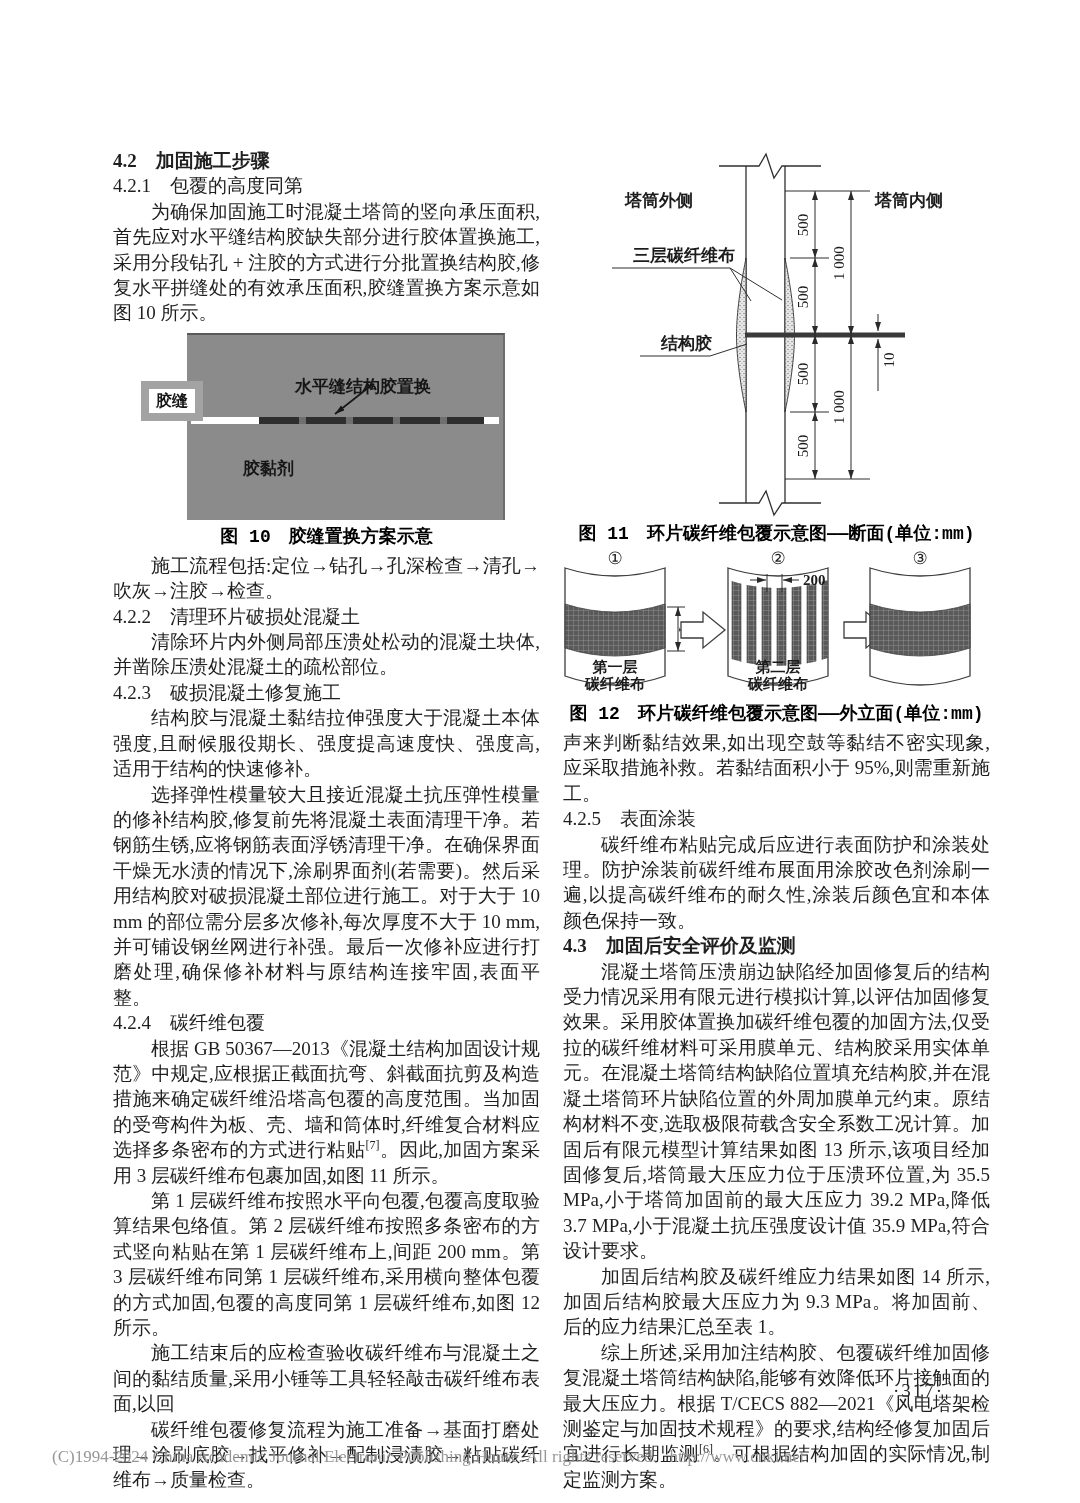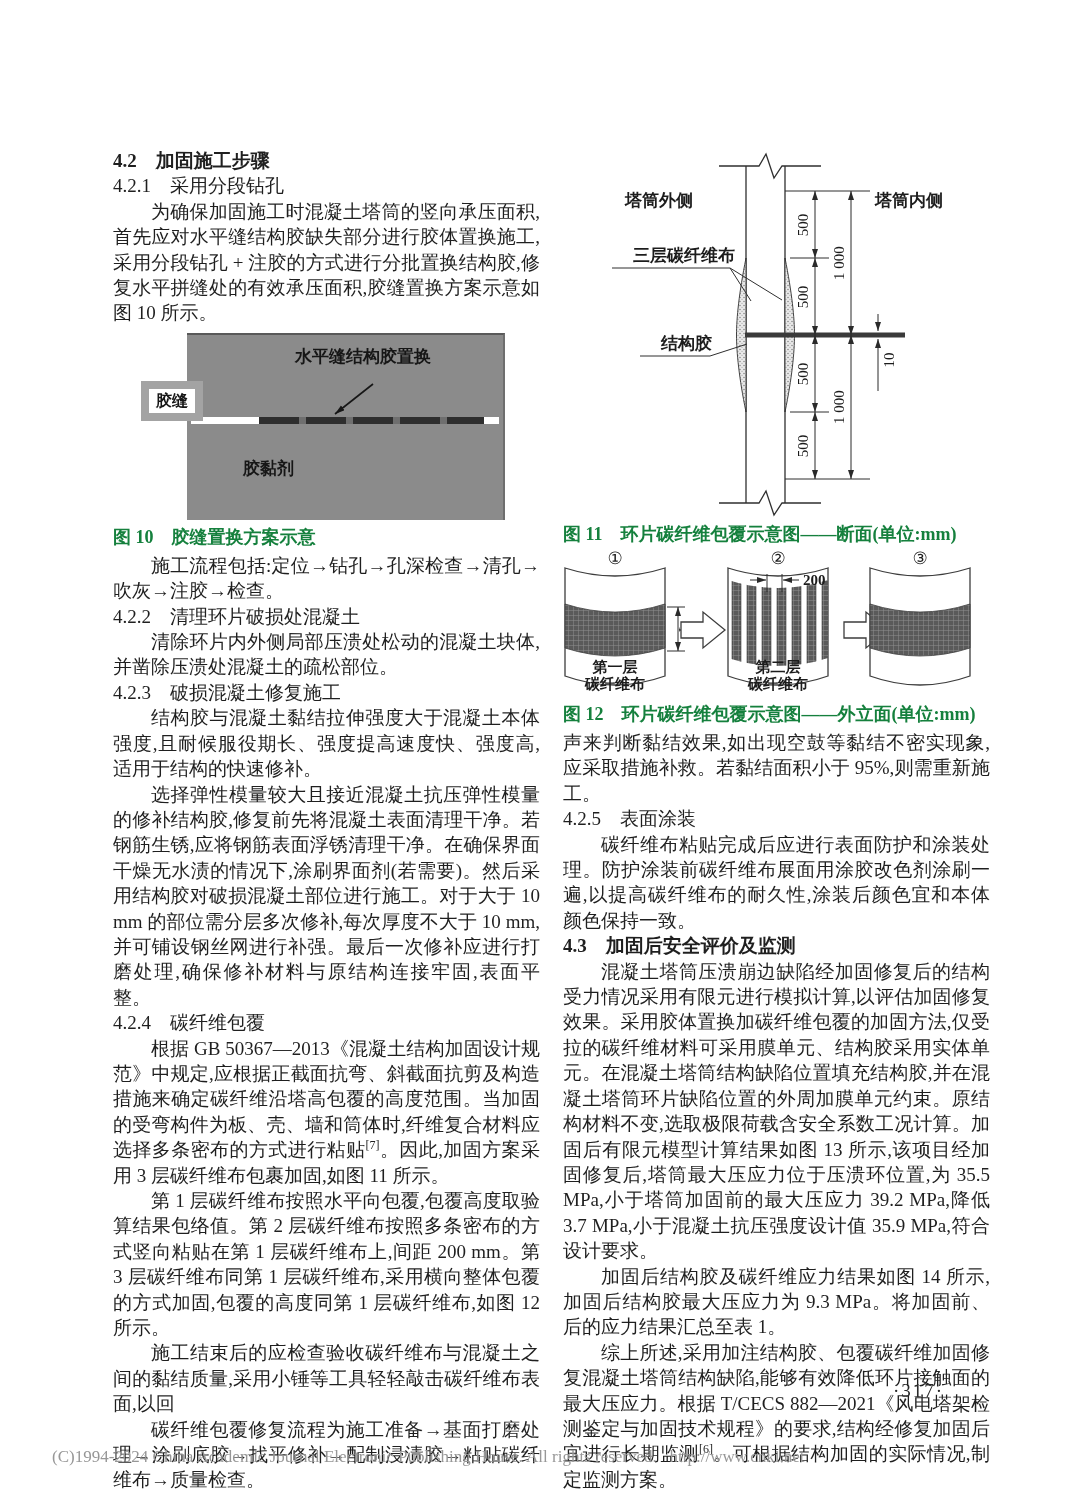--- a/index.html
+++ b/index.html
@@ -7,32 +7,32 @@
         font-family:"Liberation Serif",serif;color:#1f1f1f;border-radius:10px;}
   .col{position:absolute;top:148px;width:427px;font-size:19px;line-height:25.4px;
        text-align:justify;text-justify:inter-character;}
   .col-left{left:113px;}
   .col-right{left:563px;}
   .para{margin:0;text-indent:2em;}
   .para.noindent{text-indent:0;}
   .h1{margin:0;font-weight:700;}
   .h2{margin:0;font-weight:500;}
   sup{font-size:12px;line-height:0;}
-  .fig-caption{font-family:Liberation Serif, serif;font-weight:700;font-size:18px;
-               text-align:left;margin:4px 0 4px 0;line-height:24px;color:#15803d;}
+  .fig-caption{font-family:Liberation Mono, monospace;font-weight:700;font-size:18px;
+               text-align:center;margin:4px 0 4px 0;line-height:24px;color:#000000;}
   
   .fig10-wrap{margin:5px 0 3px 0;}
   .fig10-canvas{position:relative;width:427px;height:190px;}
   .fig10-block{position:absolute;left:74px;top:2px;width:316px;height:185px;background:#8b8b8b;
                border-top:2px solid #595959;border-right:2px solid #6e6e6e;}
   .fig10-seam{position:absolute;left:78px;top:86px;width:308px;height:7px;display:flex;}
   .seam-white-l{width:68px;background:#ffffff;}
   .seam-dash{flex:1;background:repeating-linear-gradient(90deg,#2e2e2e 0 40px,#6f6f6f 40px 47px);}
   .seam-white-r{width:15px;background:#ffffff;}
-  .fig10-label-top{position:absolute;left:182px;top:13px;font-size:17px;font-weight:600;color:#161616;}
+  .fig10-label-top{position:absolute;left:182px;top:43px;font-size:17px;font-weight:600;color:#161616;}
   .fig10-label-adh{position:absolute;left:130px;top:125px;font-size:17px;font-weight:600;color:#161616;}
   .fig10-callout{position:absolute;left:28px;top:50px;width:46px;height:24px;background:#ffffff;
                  border:8px solid #a3a3a3;font-size:16px;font-weight:600;text-align:center;line-height:24px;color:#161616;}
   .fig10-overlay{position:absolute;left:0;top:0;}
   
   .dwg{display:block;}
   .dwg text{font-family:"Liberation Serif",serif;fill:#1c1c1c;}
   .dwg .lbl{font-size:17px;font-weight:600;}
   .dwg .dim{font-size:15px;}
   .dwg .small-lbl{font-size:15px;font-weight:700;}
@@ -42,21 +42,21 @@
   .footer{position:absolute;left:52px;top:1447px;font-size:17px;color:#979797;
           font-family:"Liberation Serif",serif;white-space:pre;}
 </style>
 </head>
 <body>
 
 <div class="page">
 
   <div class="col col-left">
     <p class="h1">4.2　加固施工步骤</p>
-    <p class="h2">4.2.1　采用分段钻孔</p>
+    <p class="h2">4.2.1　包覆的高度同第</p>
     <p class="para">为确保加固施工时混凝土塔筒的竖向承压面积,首先应对水平缝结构胶缺失部分进行胶体置换施工,采用分段钻孔 + 注胶的方式进行分批置换结构胶,修复水平拼缝处的有效承压面积,胶缝置换方案示意如图 10 所示。</p>
 
     <div class="fig10-wrap">
       <div class="fig10-canvas">
         <div class="fig10-block"></div>
         <div class="fig10-seam">
           <span class="seam-white-l"></span>
           <span class="seam-dash"></span>
           <span class="seam-white-r"></span>
         </div>

